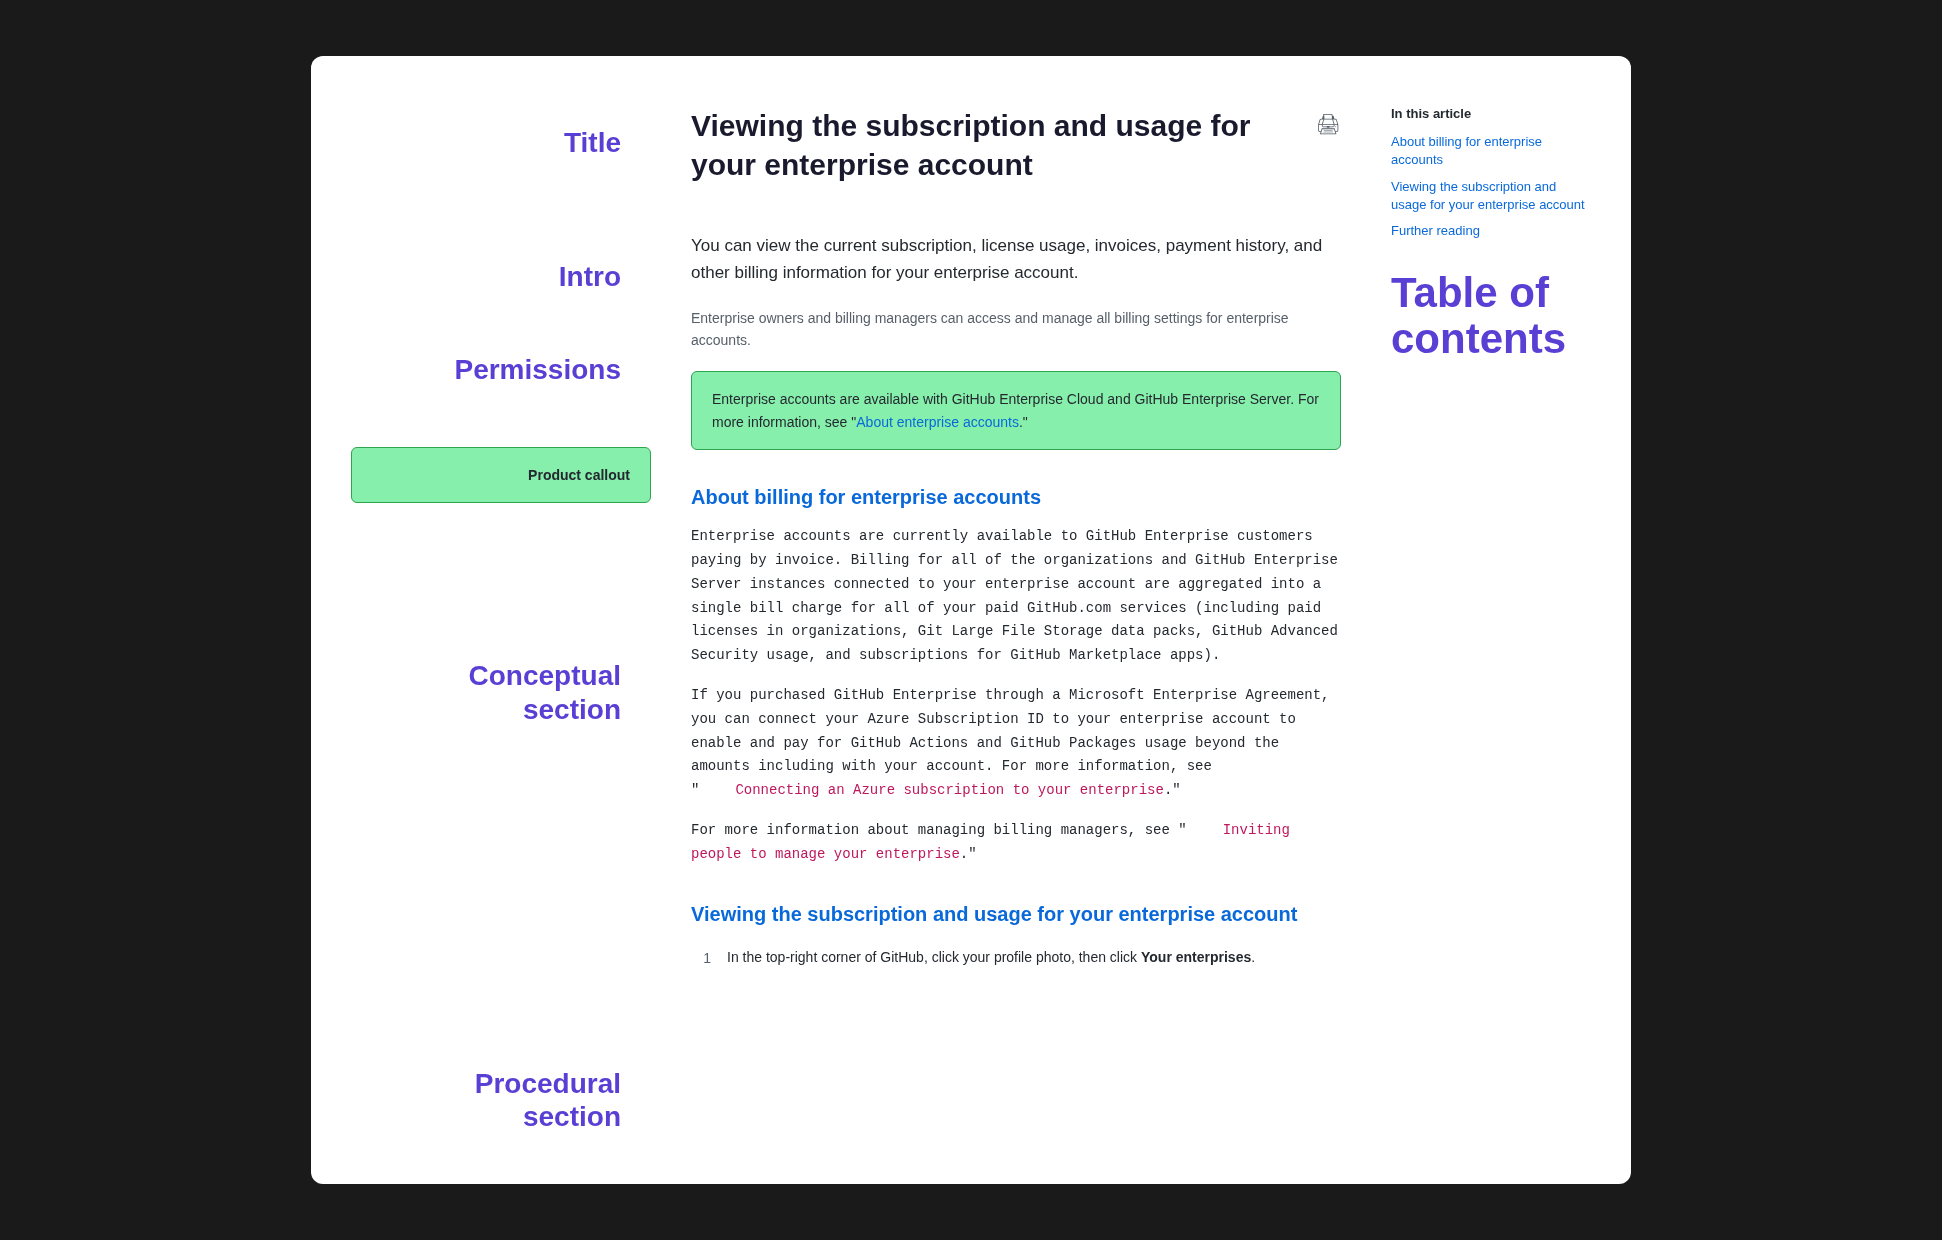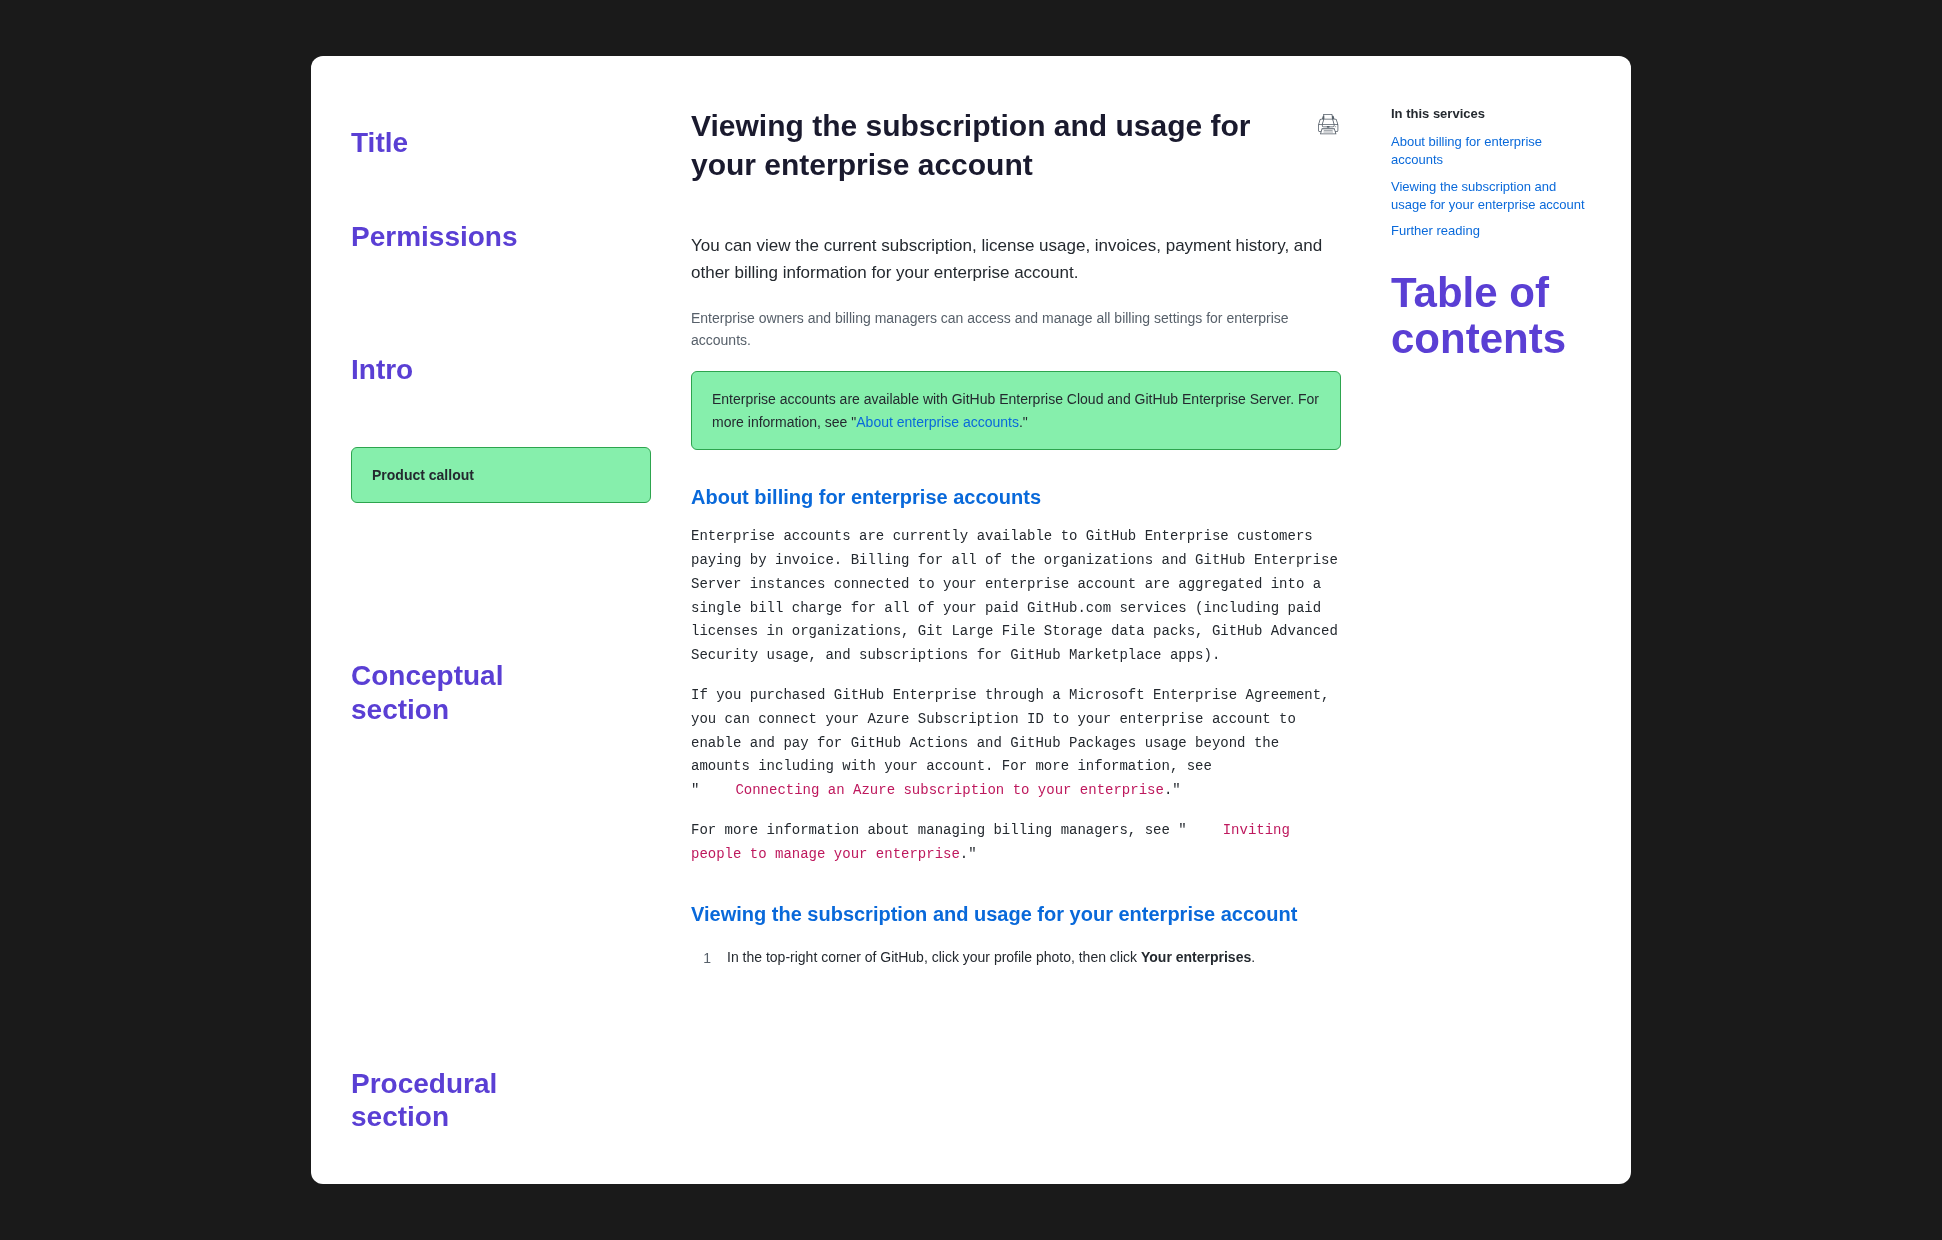--- a/index.html
+++ b/index.html
@@ -29,20 +29,21 @@
       flex-shrink: 0;
       display: flex;
       flex-direction: column;
       gap: 0;
       padding-right: 20px;
     }
     .annotation {
       color: #5a3fd4;
       font-size: 28px;
       font-weight: 800;
+      text-align: right;
       padding-right: 30px;
       line-height: 1.2;
     }
     .annotation.title { margin-top: 20px; }
     .annotation.intro { margin-top: 100px; }
     .annotation.permissions { margin-top: 60px; }
     .annotation.product-callout { margin-top: 60px; }
     .annotation.conceptual { margin-top: 120px; }
     .annotation.procedural { margin-top: 340px; }
 
@@ -176,22 +177,22 @@
       line-height: 1.1;
     }
   </style>
 </head>
 <body>
 
 <div class="window">
 
   <div class="annotations">
     <div class="annotation title">Title</div>
+    <div class="annotation intro">Intro</div>
     <div class="annotation permissions">Permissions</div>
-    <div class="annotation intro">Intro</div>
     <div class="annotation product-callout">Product callout</div>
     <div class="annotation conceptual">Conceptual<br>section</div>
     <div class="annotation procedural">Procedural<br>section</div>
   </div>
 
   <div class="main-content">
     <div class="article-header">
       <h1 class="article-title">Viewing the subscription and usage for your enterprise account</h1>
       <span class="print-icon" title="Print">🖨</span>
     </div>
@@ -222,21 +223,21 @@
       <li class="step-item">
         <span class="step-number">1</span>
         <span>
           <span>In the top-right corner of GitHub, click your profile photo, then click </span><strong>Your enterprises</strong><span>.</span>
         </span>
       </li>
     </ol>
   </div>
 
   <div class="toc-column">
-    <div class="toc-in-article">In this services</div>
+    <div class="toc-in-article">In this article</div>
     <a class="toc-link" href="#">About billing for enterprise accounts</a>
     <a class="toc-link" href="#">Viewing the subscription and usage for your enterprise account</a>
     <a class="toc-link" href="#">Further reading</a>
 
     <div class="toc-heading-large">
       <span>Table of</span><br>
       <span>contents</span>
     </div>
   </div>
 </div>

